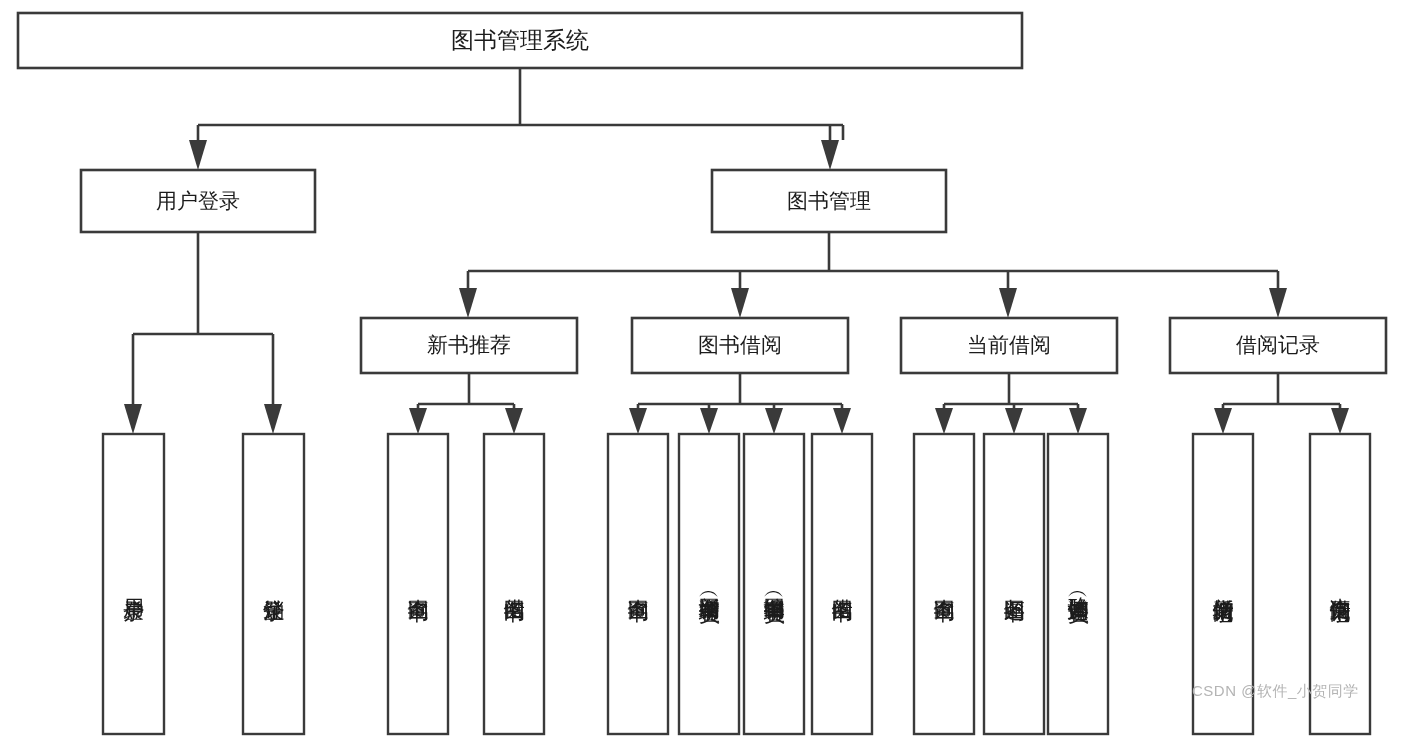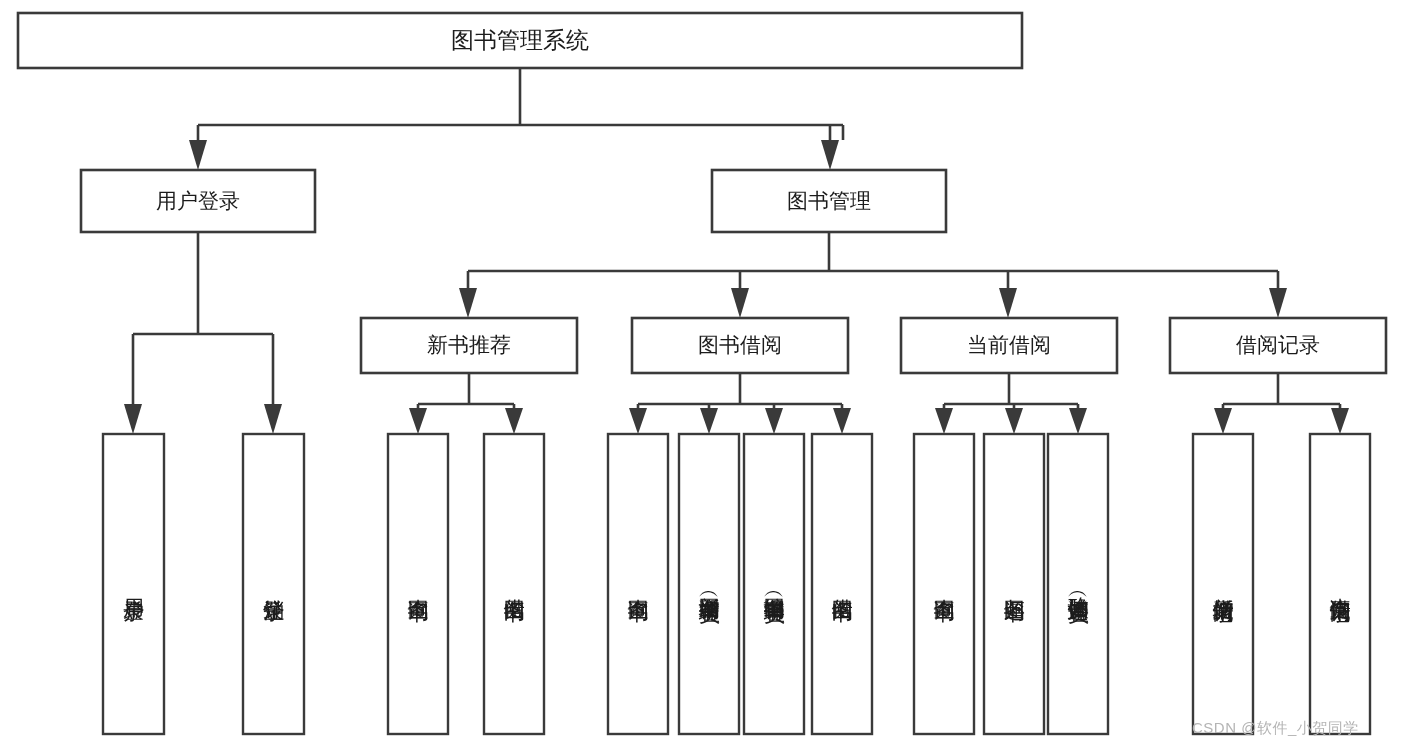--- a/index.html
+++ b/index.html
@@ -72,21 +72,21 @@
     font-size: 21px;
     line-height: 1.08;
     color: #1c1c1c;
     letter-spacing: 1px;
     white-space: nowrap;
     pointer-events: none;
   }
   .watermark {
     position: absolute;
     left: 1192px;
-    top: 719px;
+    top: 682px;
     font-family: "Liberation Sans", "DejaVu Sans", sans-serif;
     font-size: 15px;
     color: #b4b4b4;
     white-space: nowrap;
     letter-spacing: 0.5px;
   }
 </style>
 </head>
 <body>
 

